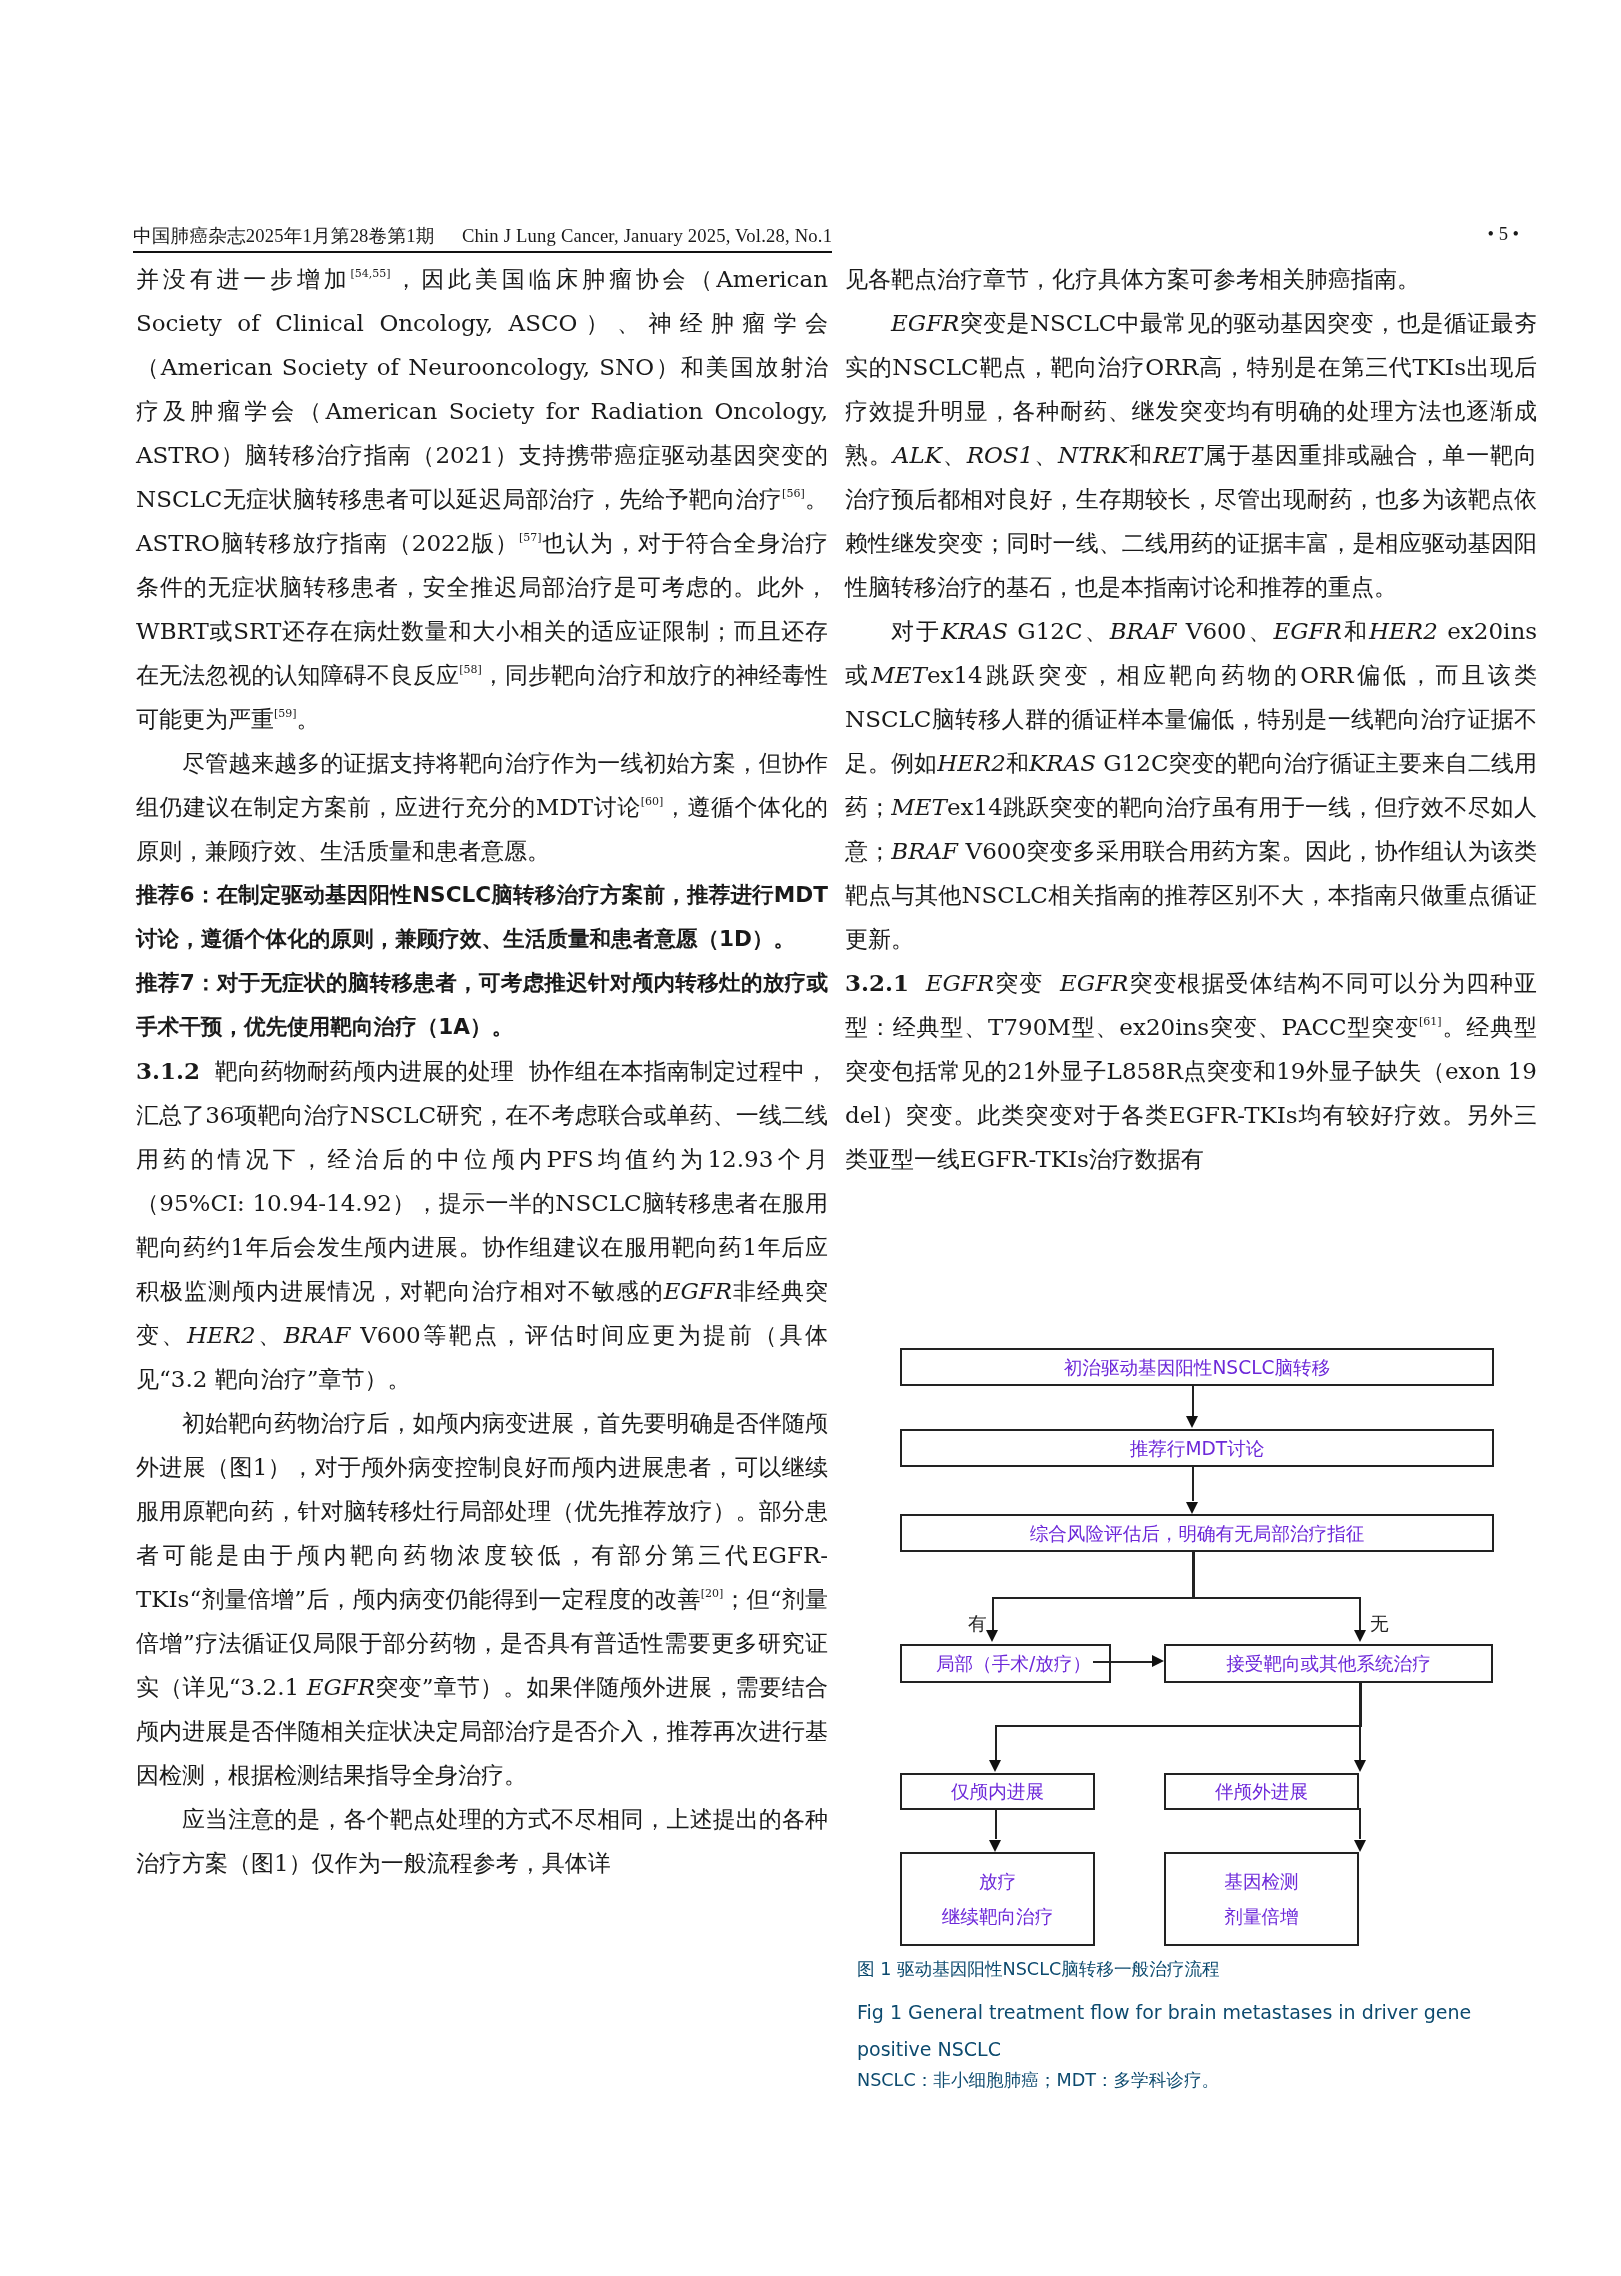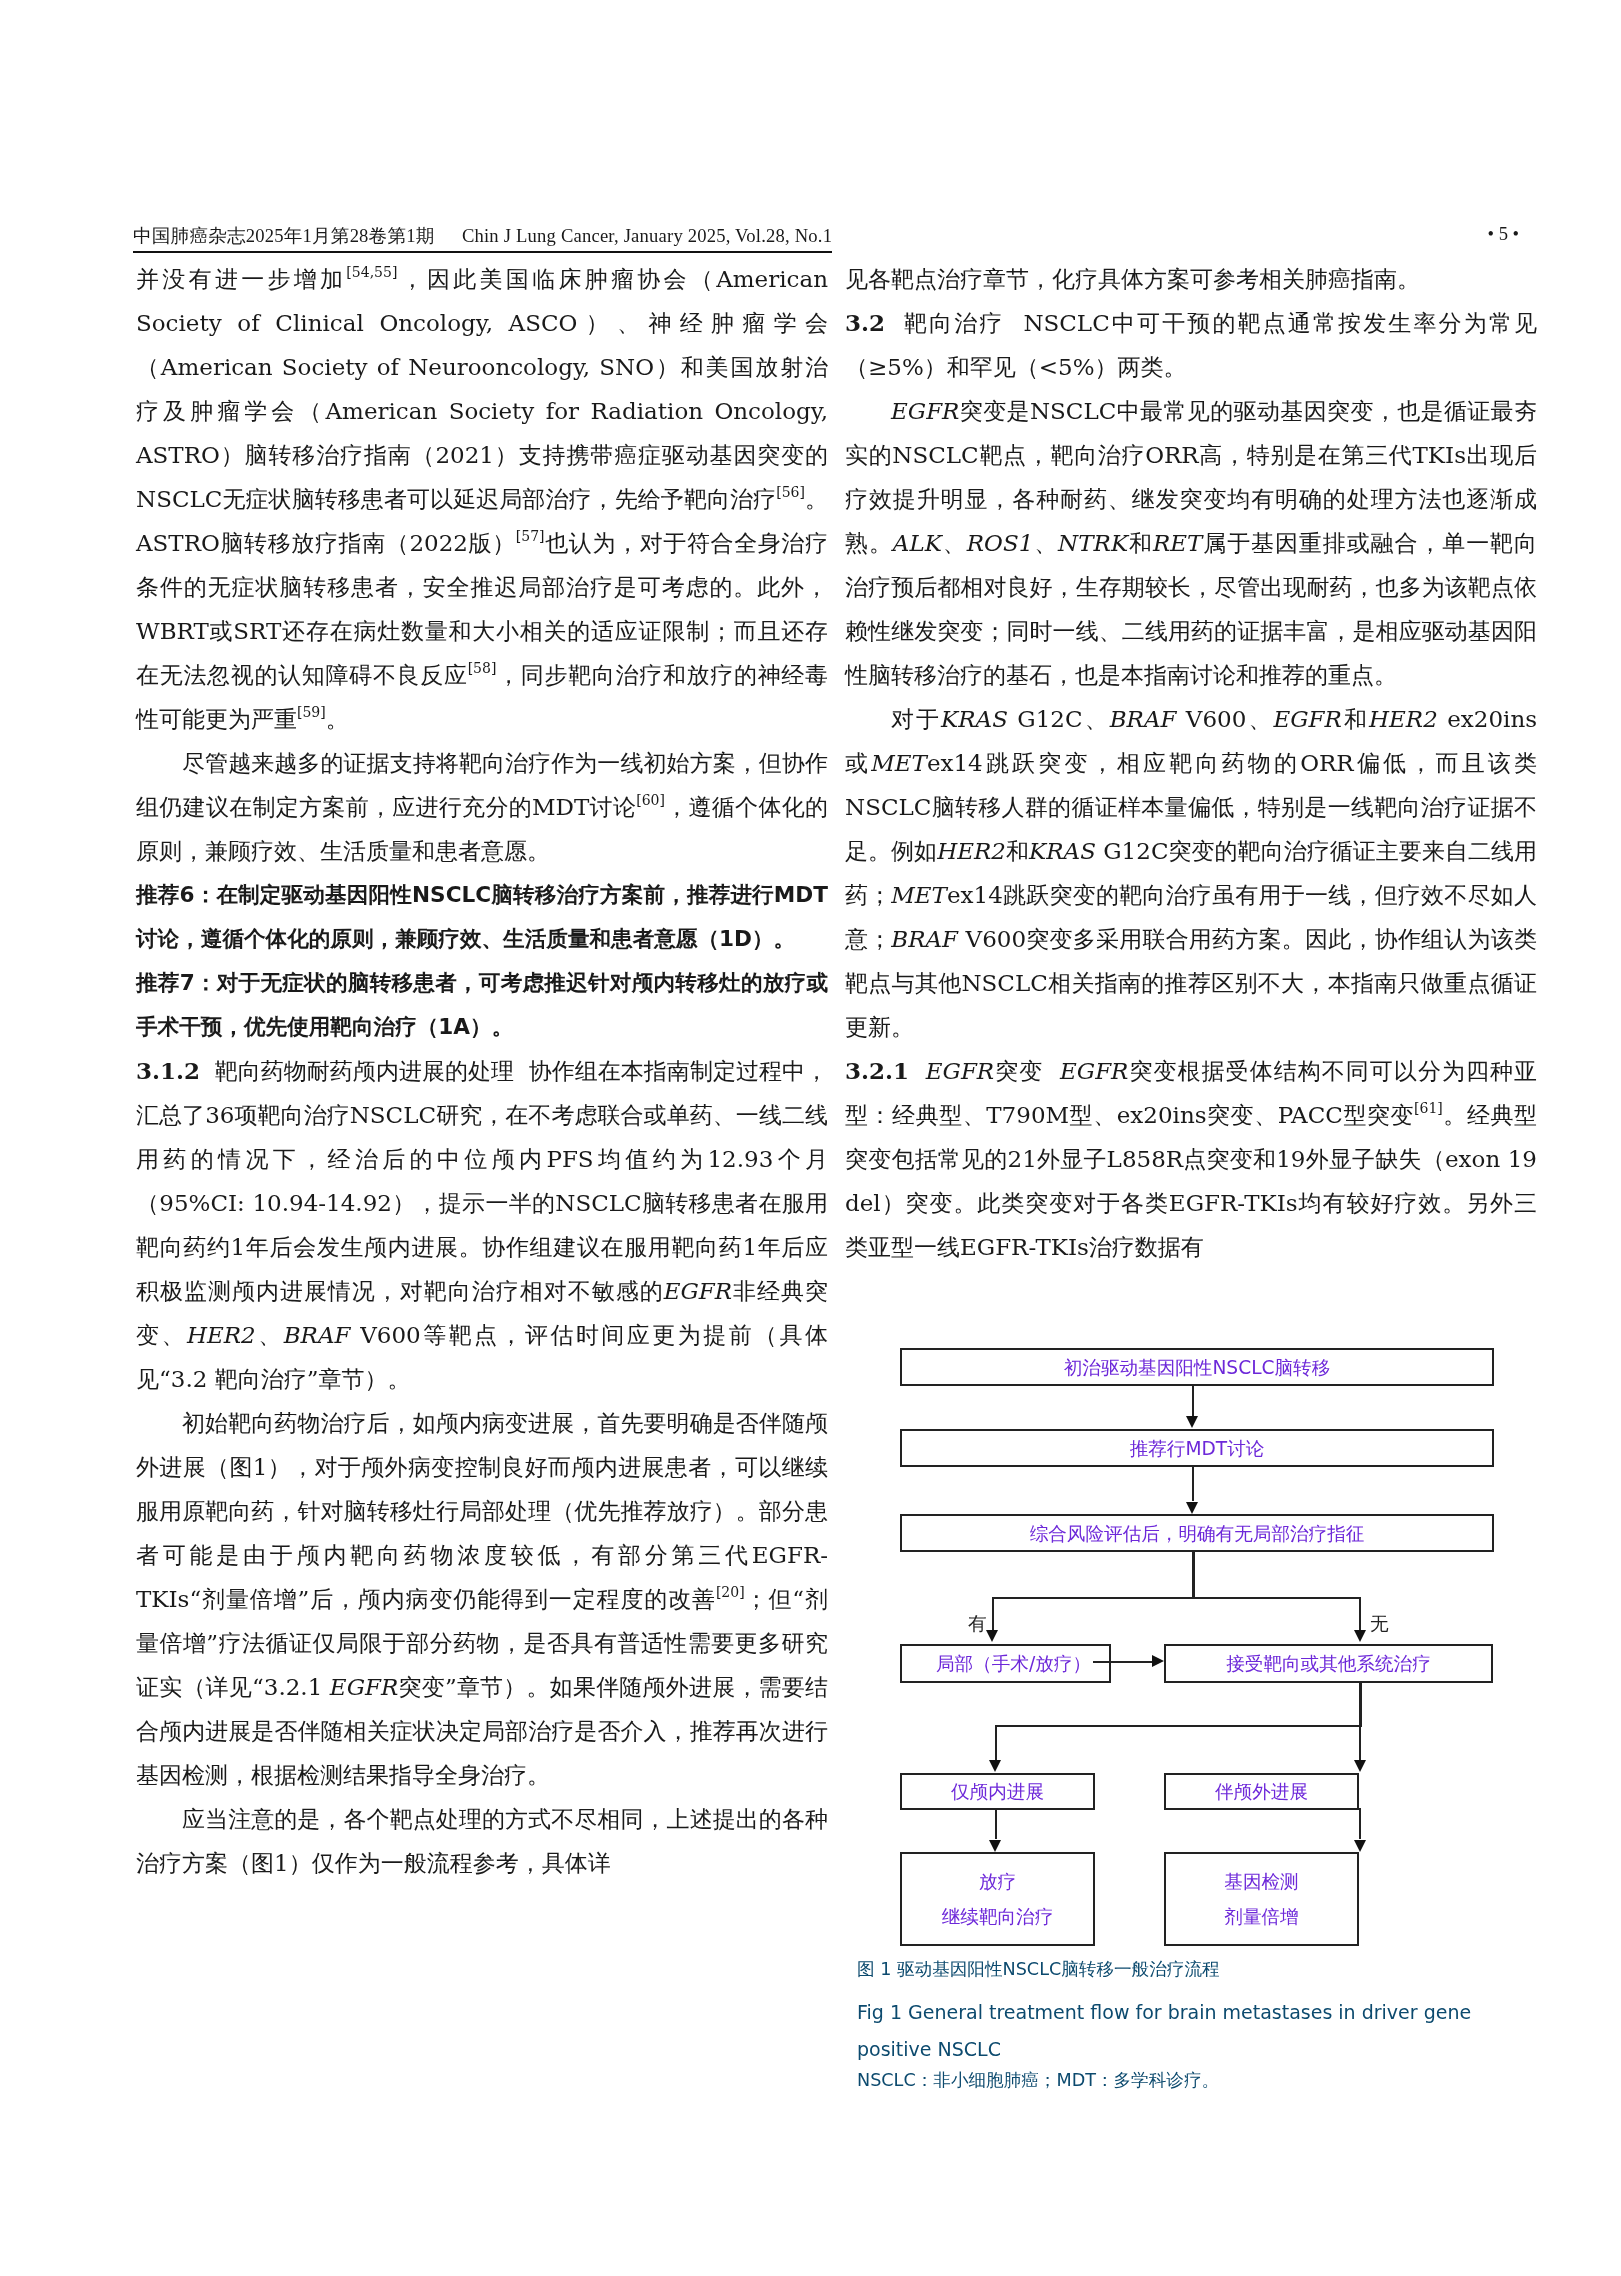--- a/index.html
+++ b/index.html
@@ -13,21 +13,21 @@
   .page-num { position:absolute; right:5.9px; top:0; font-size:18.6px;
               font-family:"Liberation Serif",serif; }
   .col { position:absolute; top:257px; width:692px; font-size:23px; line-height:44px;
          text-align:justify; }
   .col-left { left:136px; }
   .col-right { left:845px; }
   .col p { margin:0; }
   .indent { text-indent:2em; }
   .rec { font-family:"DejaVu Sans","Liberation Sans",sans-serif; font-weight:bold; font-size:21.6px; }
   .sec { font-weight:bold; }
-  sup { font-size:14px; vertical-align:9.8px; line-height:0; }
+  sup { font-size:11px; vertical-align:9.8px; line-height:0; }
   i { font-style:italic; }
   
   .fig { position:absolute; left:0; top:0; width:1621px; height:2277px; pointer-events:none; }
   .fbox { position:absolute; border:2px solid #222; background:#fff; display:flex;
           align-items:center; justify-content:center; flex-direction:column;
           font-family:"DejaVu Sans","Liberation Sans",sans-serif; font-size:18.6px; color:#6d28d9;
           line-height:35px; }
   .vline { position:absolute; width:2px; background:#222; }
   .hline { position:absolute; height:2px; background:#222; }
   .arrow-d { position:absolute; width:0; height:0; border-left:6.9px solid transparent;
@@ -57,21 +57,20 @@
   <p class="indent"><span>尽管越来越多的证据支持将靶向治疗作为一线初始方案，但协作组仍建议在制定方案前，应进行充分的MDT讨论</span><sup>[60]</sup><span>，遵循个体化的原则，兼顾疗效、生活质量和患者意愿。</span></p>
   <p class="rec">推荐6：在制定驱动基因阳性NSCLC脑转移治疗方案前，推荐进行MDT讨论，遵循个体化的原则，兼顾疗效、生活质量和患者意愿（1D）。</p>
   <p class="rec">推荐7：对于无症状的脑转移患者，可考虑推迟针对颅内转移灶的放疗或手术干预，优先使用靶向治疗（1A）。</p>
   <p><span class="sec">3.1.2</span>&nbsp;&nbsp;<span>靶向药物耐药颅内进展的处理</span>&nbsp;&nbsp;<span>协作组在本指南制定过程中，汇总了36项靶向治疗NSCLC研究，在不考虑联合或单药、一线二线用药的情况下，经治后的中位颅内PFS均值约为12.93个月（95%CI: 10.94-14.92），提示一半的NSCLC脑转移患者在服用靶向药约1年后会发生颅内进展。协作组建议在服用靶向药1年后应积极监测颅内进展情况，对靶向治疗相对不敏感的</span><i>EGFR</i><span>非经典突变、</span><i>HER2</i><span>、</span><i>BRAF</i><span> V600等靶点，评估时间应更为提前（具体见“3.2  靶向治疗”章节）。</span></p>
   <p class="indent"><span>初始靶向药物治疗后，如颅内病变进展，首先要明确是否伴随颅外进展（图1），对于颅外病变控制良好而颅内进展患者，可以继续服用原靶向药，针对脑转移灶行局部处理（优先推荐放疗）。部分患者可能是由于颅内靶向药物浓度较低，有部分第三代EGFR-TKIs“剂量倍增”后，颅内病变仍能得到一定程度的改善</span><sup>[20]</sup><span>；但“剂量倍增”疗法循证仅局限于部分药物，是否具有普适性需要更多研究证实（详见“3.2.1 </span><i>EGFR</i><span>突变”章节）。如果伴随颅外进展，需要结合颅内进展是否伴随相关症状决定局部治疗是否介入，推荐再次进行基因检测，根据检测结果指导全身治疗。</span></p>
   <p class="indent">应当注意的是，各个靶点处理的方式不尽相同，上述提出的各种治疗方案（图1）仅作为一般流程参考，具体详</p>
 </div>
 
 <div class="col col-right">
   <p>见各靶点治疗章节，化疗具体方案可参考相关肺癌指南。</p>
-  <p><span class="sec">3.2</span>&nbsp;&nbsp;<span>靶向治疗</span>&nbsp;&nbsp;<span>NSCLC中可干预的靶点通常按发生率分为常见（≥5%）和罕见（&lt;5%）两类。</span></p>
   <p class="indent"><i>EGFR</i><span>突变是NSCLC中最常见的驱动基因突变，也是循证最夯实的NSCLC靶点，靶向治疗ORR高，特别是在第三代TKIs出现后疗效提升明显，各种耐药、继发突变均有明确的处理方法也逐渐成熟。</span><i>ALK</i><span>、</span><i>ROS1</i><span>、</span><i>NTRK</i><span>和</span><i>RET</i><span>属于基因重排或融合，单一靶向治疗预后都相对良好，生存期较长，尽管出现耐药，也多为该靶点依赖性继发突变；同时一线、二线用药的证据丰富，是相应驱动基因阳性脑转移治疗的基石，也是本指南讨论和推荐的重点。</span></p>
   <p class="indent"><span>对于</span><i>KRAS</i><span> G12C、</span><i>BRAF</i><span> V600、</span><i>EGFR</i><span>和</span><i>HER2</i><span> ex20ins或</span><i>MET</i><span>ex14跳跃突变，相应靶向药物的ORR偏低，而且该类NSCLC脑转移人群的循证样本量偏低，特别是一线靶向治疗证据不足。例如</span><i>HER2</i><span>和</span><i>KRAS</i><span> G12C突变的靶向治疗循证主要来自二线用药；</span><i>MET</i><span>ex14跳跃突变的靶向治疗虽有用于一线，但疗效不尽如人意；</span><i>BRAF</i><span> V600突变多采用联合用药方案。因此，协作组认为该类靶点与其他NSCLC相关指南的推荐区别不大，本指南只做重点循证更新。</span></p>
   <p><span class="sec">3.2.1</span>&nbsp;&nbsp;<i>EGFR</i><span>突变</span>&nbsp;&nbsp;<i>EGFR</i><span>突变根据受体结构不同可以分为四种亚型：经典型、T790M型、ex20ins突变、PACC型突变</span><sup>[61]</sup><span>。经典型突变包括常见的21外显子L858R点突变和19外显子缺失（exon 19 del）突变。此类突变对于各类EGFR-TKIs均有较好疗效。另外三类亚型一线EGFR-TKIs治疗数据有</span></p>
 </div>
 
 <div class="fig">
   <div class="fbox" style="left:900px; top:1348px; width:590px; height:34px;">
       <span>初治驱动基因阳性NSCLC脑转移</span>
     </div>
   <div class="vline" style="left:1192px; top:1384px; height:32px;"></div>

